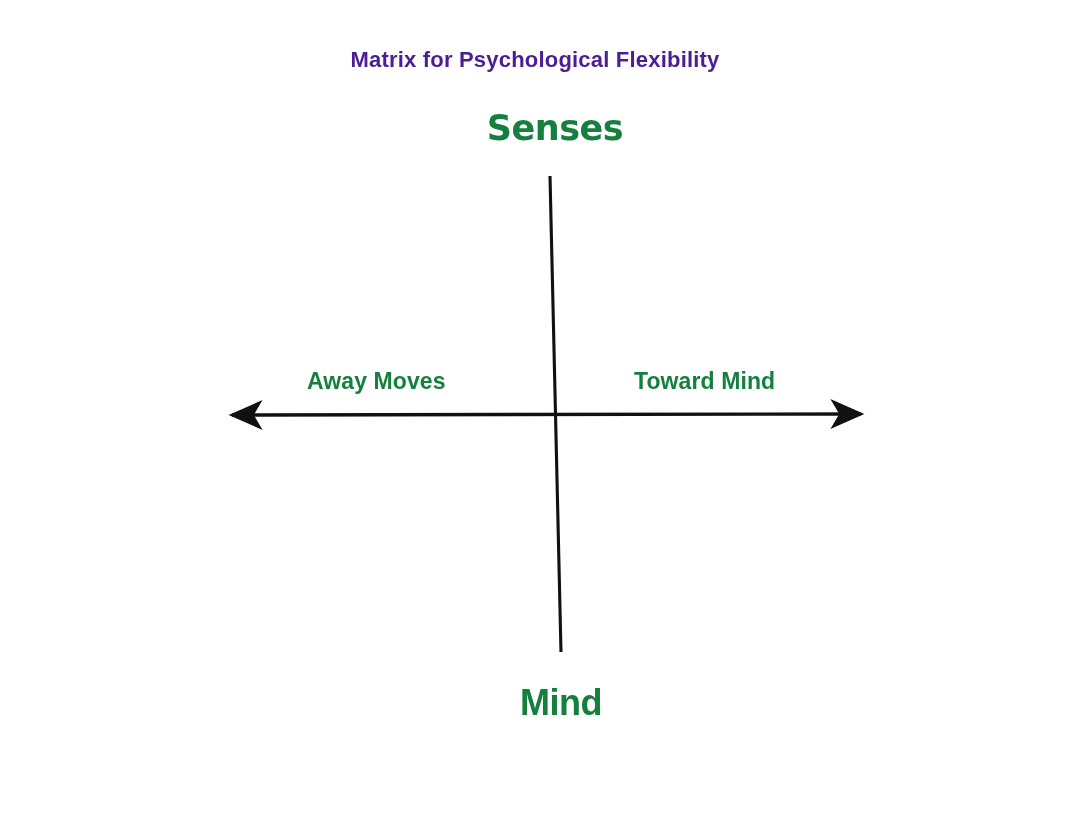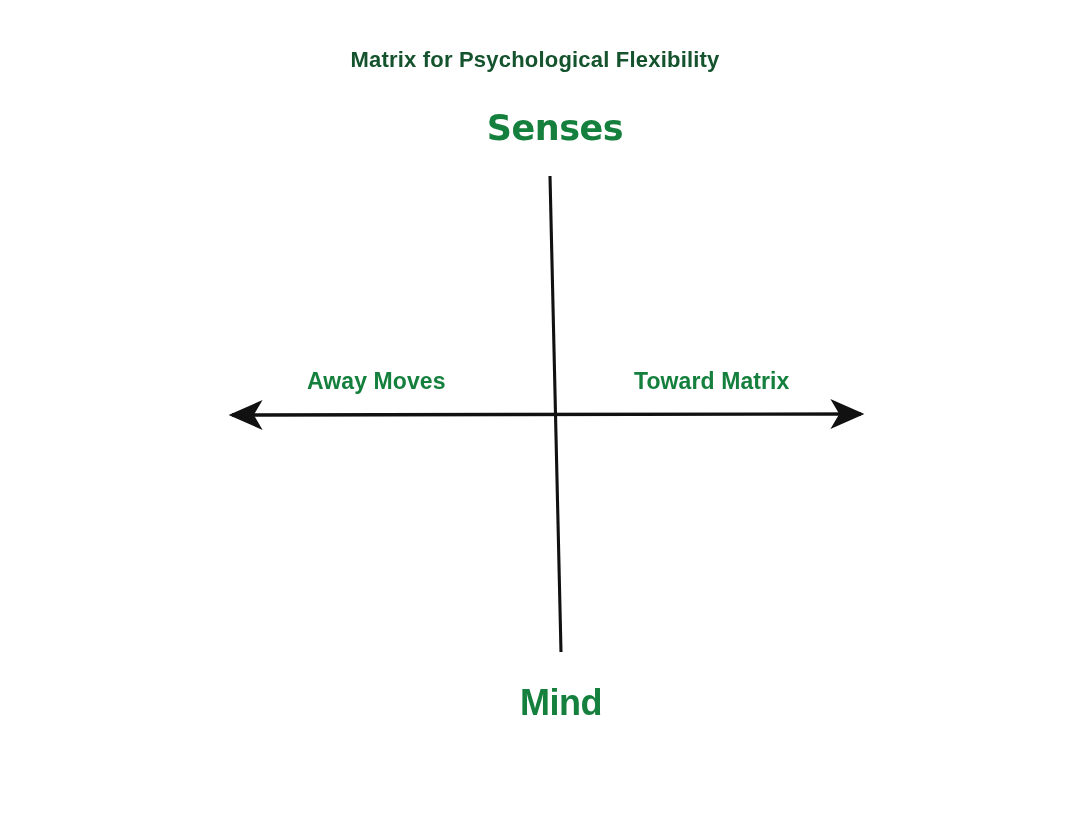--- a/index.html
+++ b/index.html
@@ -20,21 +20,21 @@
   #matrix-title {
     position: absolute;
     left: 0;
     top: 47px;
     width: 1070px;
     text-align: center;
     font-family: "Liberation Sans", sans-serif;
     font-weight: bold;
     font-size: 22px;
     letter-spacing: 0.2px;
-    color: #14532d;
+    color: #4c1d95;
     white-space: nowrap;
   }
 
   
   .axis-label {
     position: absolute;
     color: #15803d;
     white-space: nowrap;
     font-weight: bold;
     padding-left: 11px;
@@ -109,15 +109,15 @@
 
     <line x1="232" y1="415" x2="861" y2="414" stroke="#111111" stroke-width="3.4" stroke-linecap="butt" marker-start="url(#arrow-start)" marker-end="url(#arrow-end)"></line>
   </svg>
 
   <div class="axis-label" id="label-senses">Senses</div>
 
   <div class="axis-label" id="label-mind">Mind</div>
 
   <div class="axis-label" id="label-away-moves">Away Moves</div>
 
-  <div class="axis-label" id="label-toward-moves">Toward Matrix</div>
+  <div class="axis-label" id="label-toward-moves">Toward Mind</div>
 
 </div>
 
 </body></html>

